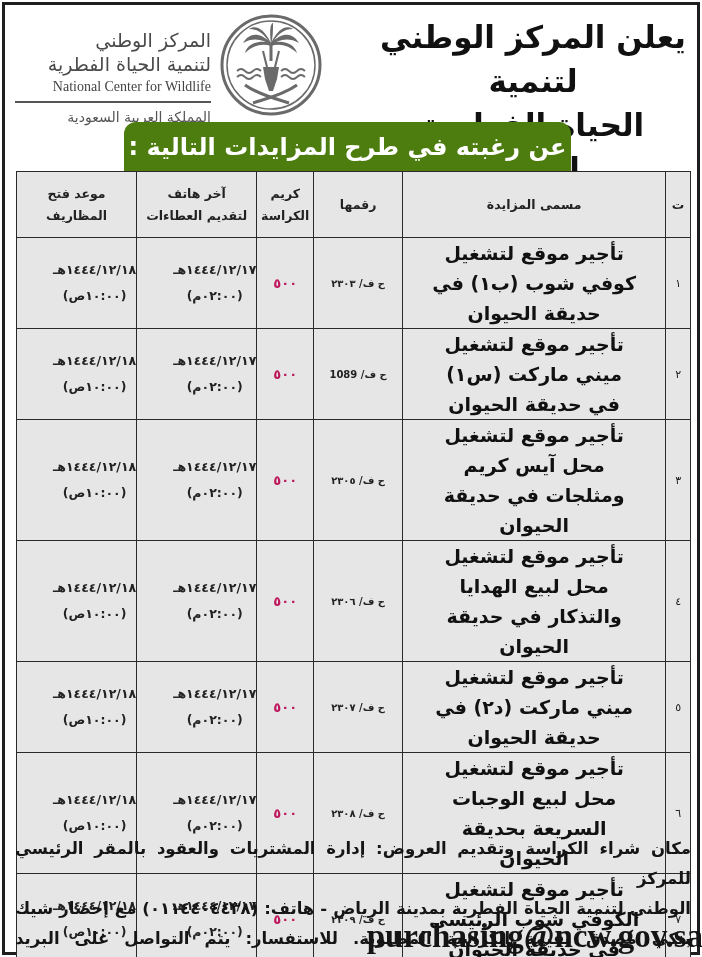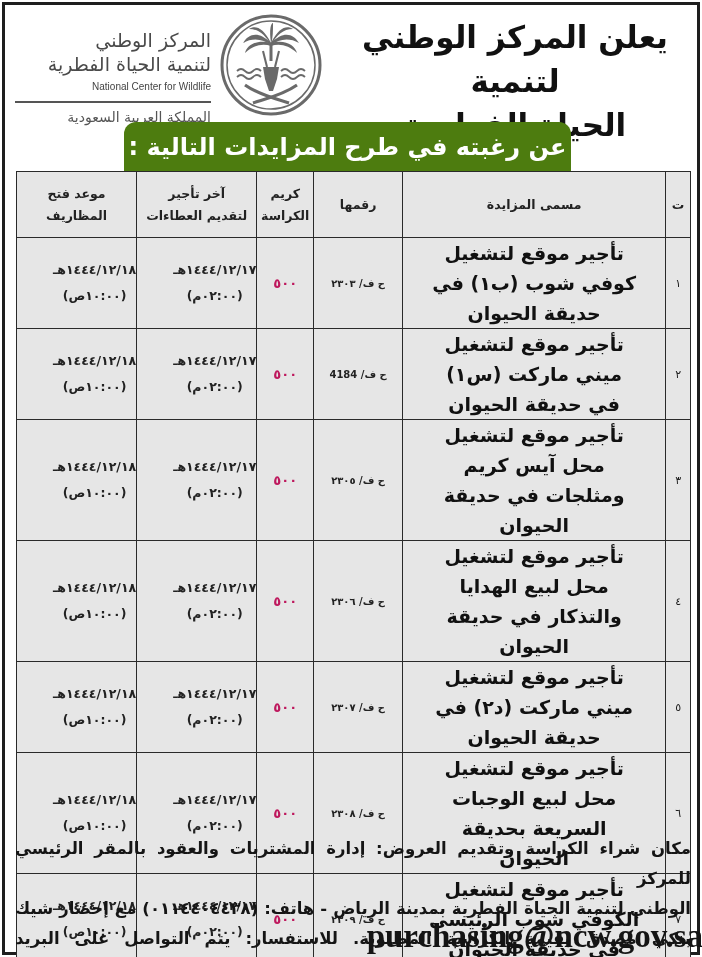--- a/index.html
+++ b/index.html
@@ -5,36 +5,36 @@
     * { box-sizing: border-box; margin: 0; padding: 0; }
     html, body { width: 702px; height: 957px; background: #ffffff; overflow: hidden; }
     body { font-family: "DejaVu Sans", sans-serif; color: #1a1a1a; position: relative; }
     .frame {
       position: absolute; left: 2px; top: 2px; width: 698px; height: 953px;
       border: 3px solid #1e1e1e; background: #ffffff;
     }
     
     .header { position: absolute; left: 0; top: 0; width: 698px; height: 115px; }
     .headline {
-      position: absolute; right: 18px; top: 10px; width: 340px;
+      position: absolute; right: 0; top: 10px; width: 340px;
       direction: rtl; text-align: center;
       font-family: "DejaVu Sans", sans-serif; font-weight: bold;
       font-size: 31px; line-height: 44px; color: #111;
       letter-spacing: -0.5px;
     }
     .logo {
       position: absolute; left: 214px; top: 8px; width: 104px; height: 104px;
     }
     .org-block {
       position: absolute; left: 10px; top: 23px; width: 196px;
       direction: rtl; text-align: right; color: #4a4a4a;
     }
     .org-ar1 { font-size: 19px; line-height: 24px; }
     .org-ar2 { font-size: 19px; line-height: 24px; }
-    .org-en { direction: ltr; font-size: 10px; line-height: 22px; font-family: Liberation Sans, sans-serif; color: #444; }
+    .org-en { direction: ltr; font-size: 14px; line-height: 22px; font-family: Liberation Serif, serif; color: #444; }
     .org-rule { height: 2px; background: #555; margin: 3px 0 4px 0; }
     .org-country { font-size: 14px; line-height: 20px; color: #555; }
 
     
     .banner {
       position: absolute; left: 119px; top: 117px; width: 447px; height: 50px;
       background: #4d7c0f; border-radius: 12px 12px 0 0;
       color: #fff; direction: rtl; text-align: center;
       font-weight: bold; font-size: 24px; line-height: 50px;
     }
@@ -140,21 +140,21 @@
     <thead>
       <tr>
         <th class="col-idx">ت</th>
         <th class="col-name">مسمى المزايدة</th>
         <th class="col-num">رقمها</th>
         <th class="col-fee">
           <div>كريم</div>
           <div>الكراسة</div>
         </th>
         <th class="col-sub">
-          <div>آخر تأجير</div>
+          <div>آخر هاتف</div>
           <div>لتقديم العطاءات</div>
         </th>
         <th class="col-open">
           <div>موعد فتح</div>
           <div>المظاريف</div>
         </th>
       </tr>
     </thead>
     <tbody>
       <tr>
@@ -167,21 +167,21 @@
           <span class="date-line">(٠٢:٠٠م)</span>
         </td>
         <td class="date-cell">
           <span class="date-line">١٤٤٤/١٢/١٨هـ</span>
           <span class="date-line">(١٠:٠٠ص)</span>
         </td>
       </tr>
       <tr>
         <td class="col-idx">٢</td>
         <td class="name-cell">تأجير موقع لتشغيل ميني ماركت (س١) في حديقة الحيوان</td>
-        <td class="num-cell">ح ف/ 4184</td>
+        <td class="num-cell">ح ف/ 1089</td>
         <td class="fee-cell">٥٠٠</td>
         <td class="date-cell">
           <span class="date-line">١٤٤٤/١٢/١٧هـ</span>
           <span class="date-line">(٠٢:٠٠م)</span>
         </td>
         <td class="date-cell">
           <span class="date-line">١٤٤٤/١٢/١٨هـ</span>
           <span class="date-line">(١٠:٠٠ص)</span>
         </td>
       </tr>

